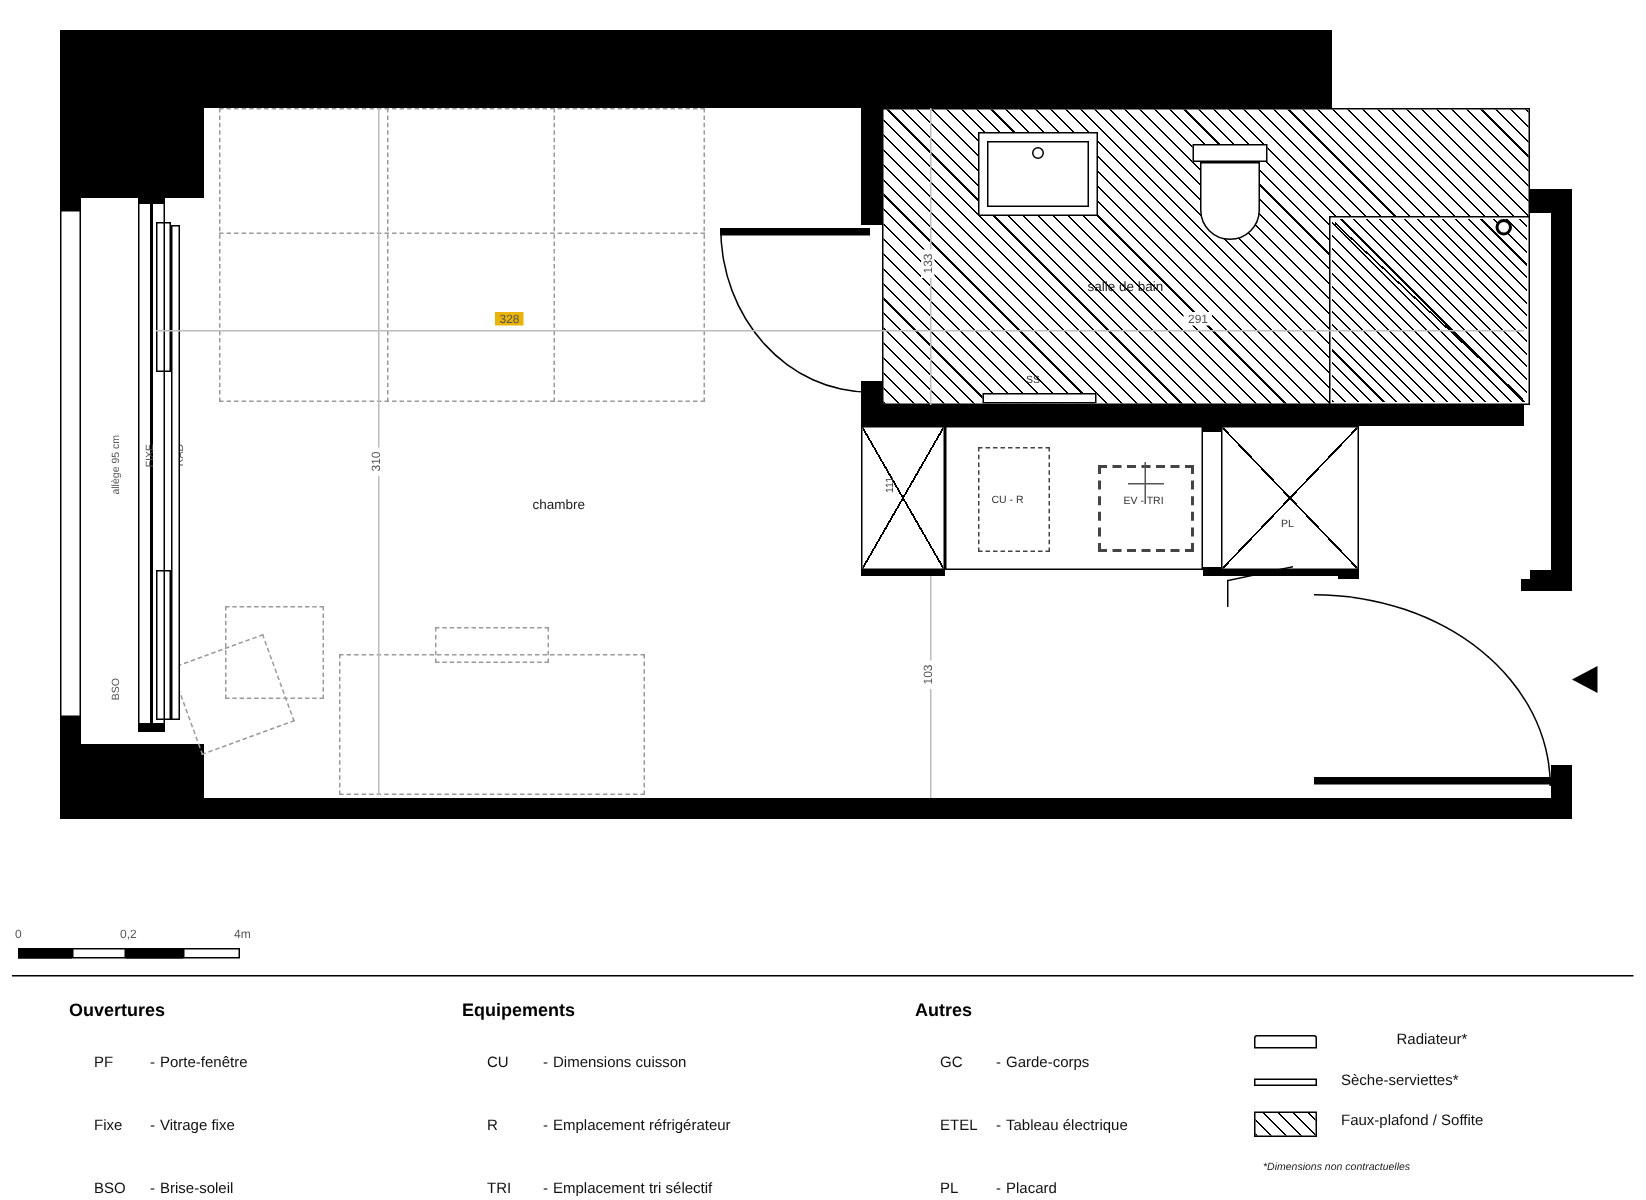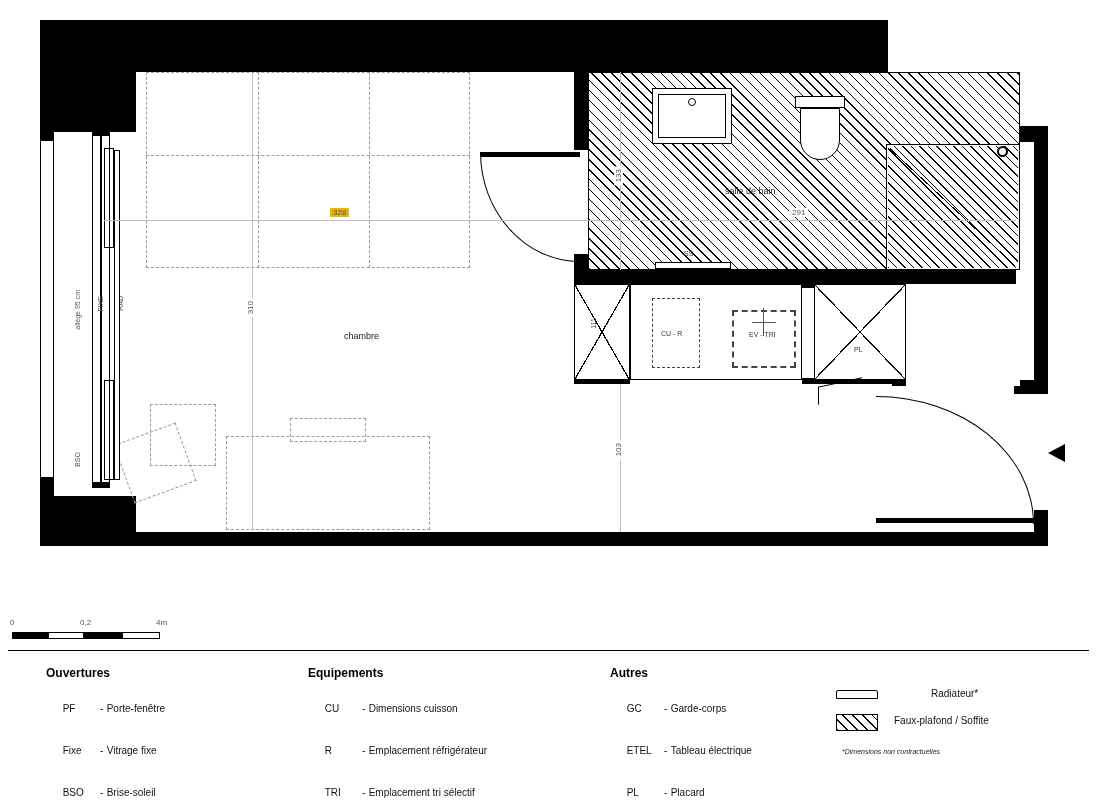--- a/index.html
+++ b/index.html
@@ -130,21 +130,21 @@
        linear-gradient(to top right, transparent calc(50% - 0.6px), #000 calc(50% - 0.6px), #000 calc(50% + 0.6px), transparent calc(50% + 0.6px)),
        linear-gradient(to bottom right, transparent calc(50% - 0.6px), #000 calc(50% - 0.6px), #000 calc(50% + 0.6px), transparent calc(50% + 0.6px));"></div>
   <div class="abs lbl-sm" style="left:854px; top:346px;">PL</div>
   <div class="abs" style="left:818px; top:382px; width:44px; height:18px; border-left:1px solid #000; border-top:1px solid #000; transform:skewY(-12deg);"></div>
 
   <div class="abs" style="left:876px; top:396px; width:158px; height:128px; border:1px solid #000; border-radius:0 100% 0 0; border-bottom:none; border-left:none;"></div>
   <div class="abs wall" style="left:876px; top:518px; width:158px; height:5px;"></div>
   <div class="abs wall" style="left:1014px; top:386px; width:34px; height:8px;"></div>
   <div class="abs arrow-n" style="left:1048px; top:444px;"></div>
 
-  <div class="abs lbl" style="left:344px; top:331px;">chambre</div>
+  <div class="abs lbl" style="left:355px; top:331px;">chambre</div>
 
   <div class="abs dash" style="left:146px; top:72px; width:324px; height:196px;"></div>
   <div class="abs dash" style="left:258px; top:72px; width:112px; height:196px; border-top:none; border-bottom:none;"></div>
   <div class="abs dash" style="left:146px; top:72px; width:324px; height:84px; border-top:none; border-left:none; border-right:none;"></div>
 
   <div class="abs dash" style="left:226px; top:436px; width:204px; height:94px;"></div>
   <div class="abs dash" style="left:290px; top:418px; width:76px; height:24px;"></div>
 
   <div class="abs dash" style="left:150px; top:404px; width:66px; height:62px;"></div>
   <div class="abs dash" style="left:122px; top:432px; width:66px; height:62px; transform:rotate(-20deg);"></div>
@@ -232,18 +232,22 @@
       <span class="legend-key">PL</span><span class="legend-dash">-</span><span>Placard</span>
     </div>
   </div>
 
   <div class="abs" style="left:836px; top:36px; width:250px;">
     <div style="position:relative; height:27px;">
       <span class="abs" style="left:0px; top:4px; width:42px; height:9px; border:1px solid #000; border-radius:2px 2px 0 0;"></span>
       <span class="abs legend-row" style="left:58px; top:1px;margin-left:37px;">Radiateur*</span>
     </div>
     <div style="position:relative; height:27px;">
+      <span class="abs" style="left:0px; top:6px; width:42px; height:5px; border:1px solid #000;"></span>
+      <span class="abs legend-row" style="left:58px; top:1px;">Sèche-serviettes*</span>
+    </div>
+    <div style="position:relative; height:27px;">
       <span class="abs hatch" style="left:0px; top:1px; width:42px; height:17px; border:1px solid #000;"></span>
       <span class="abs legend-row" style="left:58px; top:1px;text-align:right;">Faux-plafond / Soffite</span>
     </div>
     <div class="footnote" style="margin-top:8px; margin-left:6px;">*Dimensions non contractuelles</div>
   </div>
 </div>
 
 </body></html>

